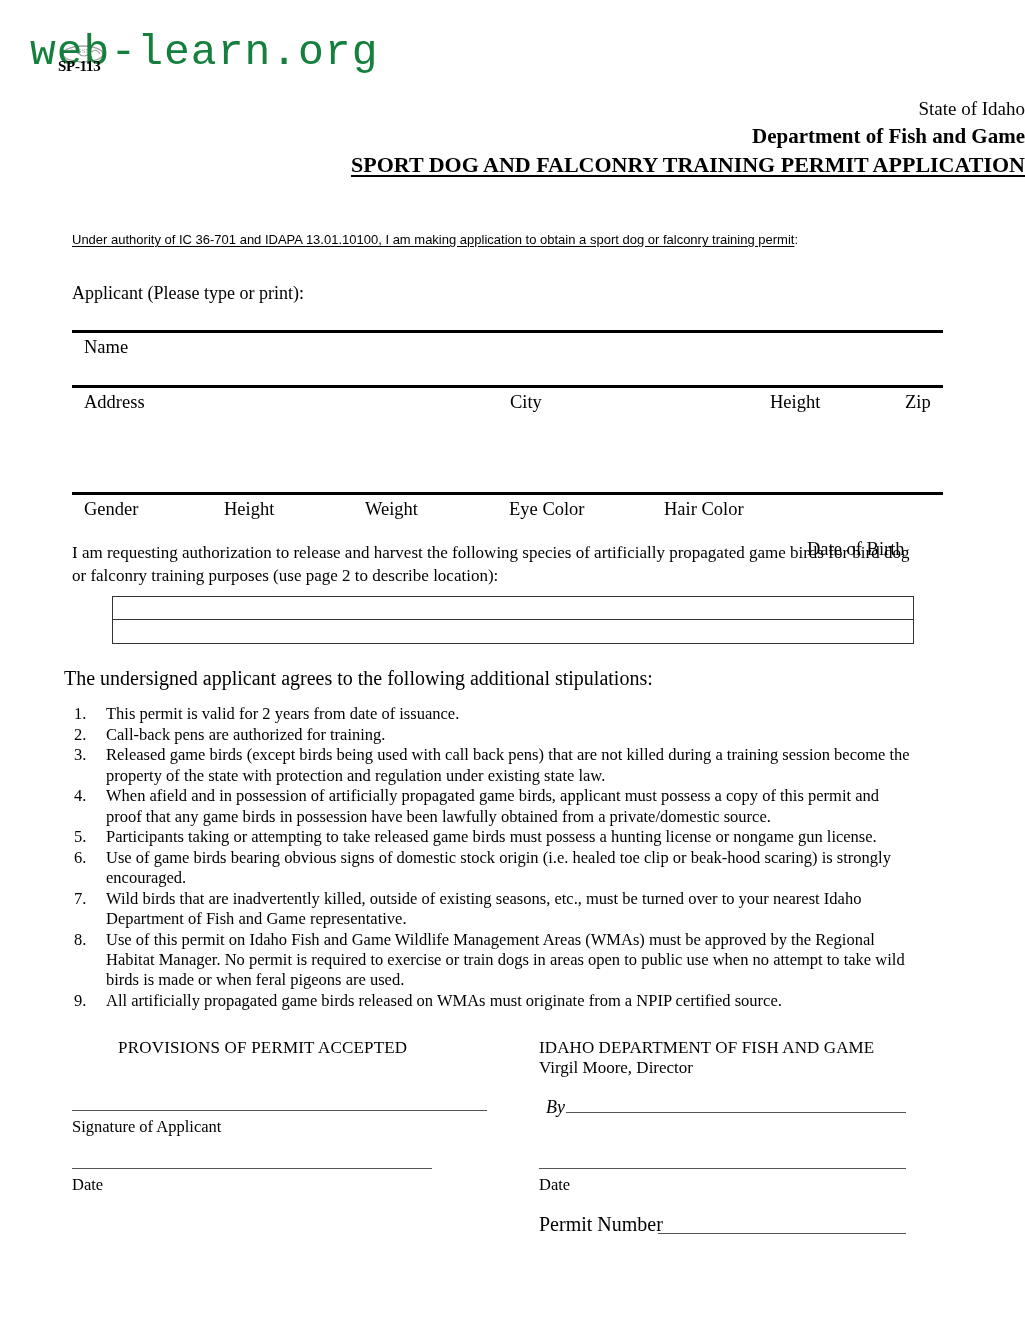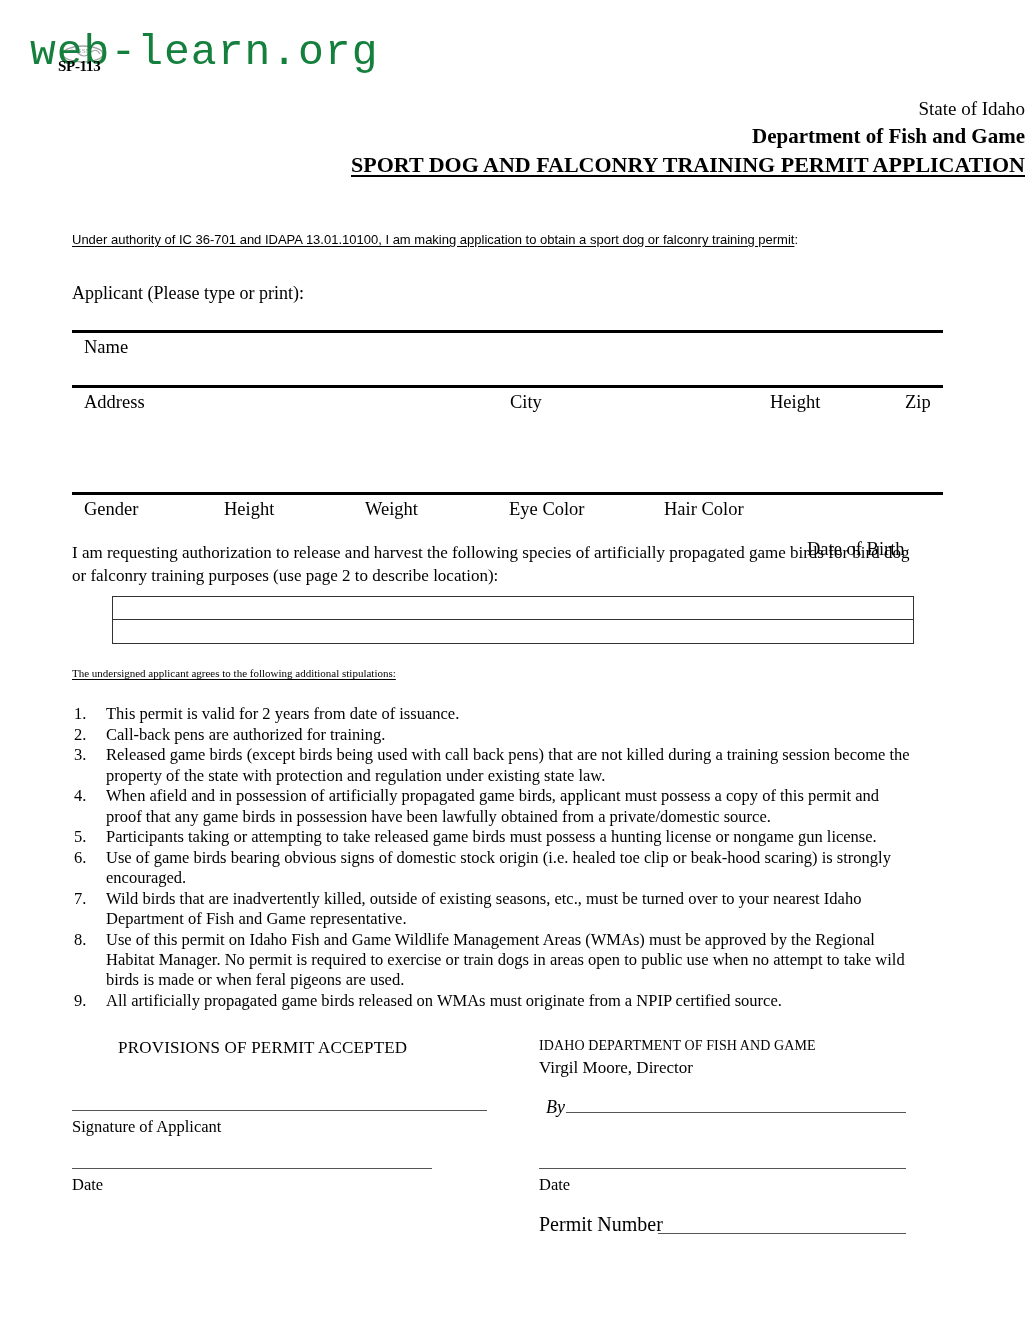--- a/index.html
+++ b/index.html
@@ -139,24 +139,23 @@
     height: 50%;
     box-sizing: border-box;
   }
   #species-box .cell.top {
     border-bottom: 1.5px solid #333333;
   }
 
   
   #stip-head {
     position: absolute;
-    left: 72px;
+    left: 64px;
     top: 667px;
-    font-size: 11px;
-    text-decoration: underline;
+    font-size: 20px;
     text-underline-offset: 2px;
   }
   #stip-list {
     position: absolute;
     left: 72px;
     top: 704px;
     width: 845px;
     margin: 0;
     padding: 0;
     list-style: none;
@@ -181,21 +180,21 @@
     position: absolute;
     left: 118px;
     top: 1038px;
     font-size: 17px;
     letter-spacing: 0.2px;
   }
   #sig-right-head {
     position: absolute;
     left: 539px;
     top: 1038px;
-    font-size: 14px;
+    font-size: 17px;
     letter-spacing: 0.1px;
   }
   #sig-right-sub {
     position: absolute;
     left: 539px;
     top: 1058px;
     font-size: 17px;
   }
 
   .sig-rule {

